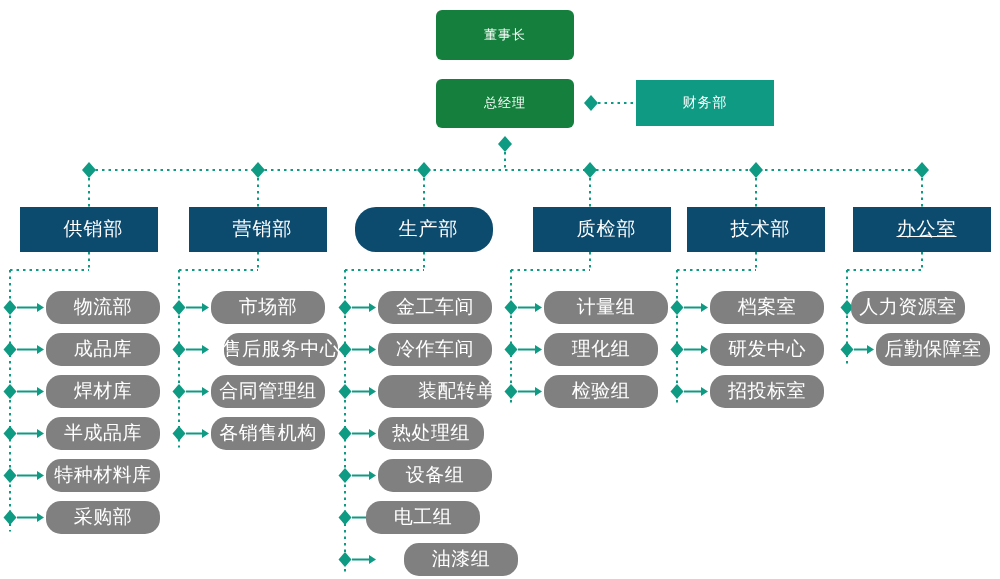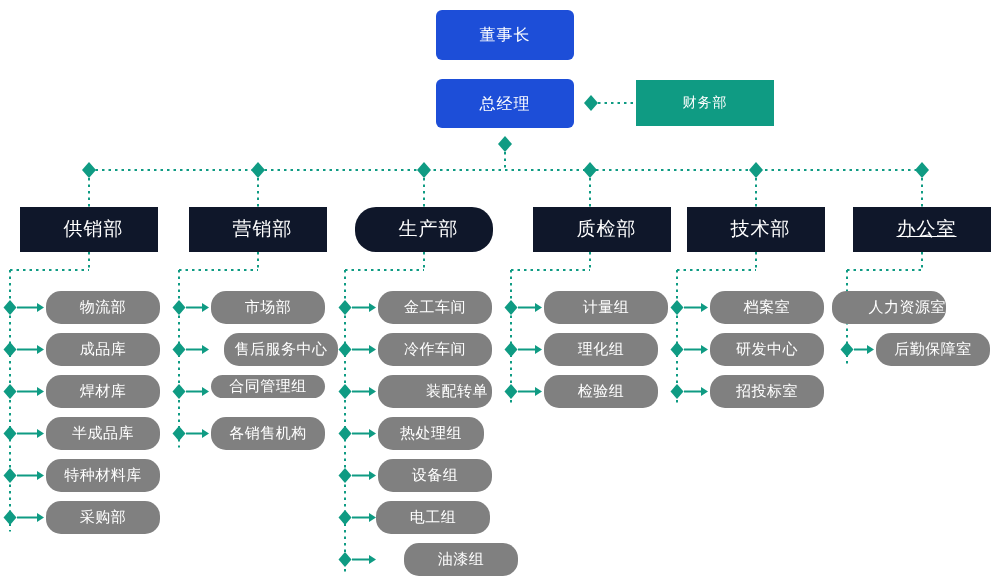--- a/index.html
+++ b/index.html
@@ -31,39 +31,39 @@
     align-items: center;
     justify-content: center;
     box-sizing: border-box;
     color: #ffffff;
     text-align: center;
     line-height: 1.1;
     white-space: nowrap;
     user-select: none;
   }
   .node-exec {
-    background: #1d4ed8;
+    background: #15803d;
     border-radius: 6px;
-    font-size: 16px;
+    font-size: 13px;
     letter-spacing: 1px;
   }
   .node-dept {
-    background: #0f172a;
+    background: #0c4a6e;
     font-size: 19px;
     letter-spacing: 1px;
     padding-left: 9px;
   }
   .node-finance {
     background: #0f9b83;
     font-size: 14px;
     letter-spacing: 1px;
   }
   .node-sub {
     background: #808080;
-    font-size: 15px;
+    font-size: 19px;
     letter-spacing: 0.5px;
     border-radius: 15px;
   }
 </style>
 </head>
 <body>
 
 <div id="org-chart">
 
   <svg id="chart-svg" viewBox="0 0 1000 579" xmlns="http://www.w3.org/2000/svg">
@@ -212,21 +212,21 @@
       </div>
       <div class="node node-dept" style="left: 189px; top: 207px; width: 138px; height: 45px;">
         <span>营销部</span>
       </div>
       <div class="node node-sub" style="left: 211px; top: 291px; width: 114px; height: 33px;">
         <span>市场部</span>
       </div>
       <div class="node node-sub" style="left: 224px; top: 333px; width: 114px; height: 33px;">
         <span>售后服务中心</span>
       </div>
-      <div class="node node-sub" style="left: 211px; top: 375px; width: 114px; height: 23px;">
+      <div class="node node-sub" style="left: 211px; top: 375px; width: 114px; height: 33px;">
         <span>合同管理组</span>
       </div>
       <div class="node node-sub" style="left: 211px; top: 417px; width: 114px; height: 33px;">
         <span>各销售机构</span>
       </div>
       <div class="node node-dept" style="left: 355px; top: 207px; width: 138px; height: 45px; border-radius: 21px;">
         <span>生产部</span>
       </div>
       <div class="node node-sub" style="left: 378px; top: 291px; width: 114px; height: 33px;">
         <span>金工车间</span>
@@ -236,21 +236,21 @@
       </div>
       <div class="node node-sub" style="left: 378px; top: 375px; width: 114px; height: 33px; padding-left: 44px;">
         <span>装配转单</span>
       </div>
       <div class="node node-sub" style="left: 378px; top: 417px; width: 106px; height: 33px;">
         <span>热处理组</span>
       </div>
       <div class="node node-sub" style="left: 378px; top: 459px; width: 114px; height: 33px;">
         <span>设备组</span>
       </div>
-      <div class="node node-sub" style="left: 376px; top: 501px; width: 114px; height: 33px;">
+      <div class="node node-sub" style="left: 366px; top: 501px; width: 114px; height: 33px;">
         <span>电工组</span>
       </div>
       <div class="node node-sub" style="left: 378px; top: 543px; width: 114px; height: 33px; margin-left: 26px;">
         <span>油漆组</span>
       </div>
       <div class="node node-dept" style="left: 521px; top: 207px; width: 138px; height: 45px; margin-left: 12px;">
         <span>质检部</span>
       </div>
       <div class="node node-sub" style="left: 544px; top: 291px; width: 124px; height: 33px;">
         <span>计量组</span>
@@ -269,21 +269,21 @@
       </div>
       <div class="node node-sub" style="left: 710px; top: 333px; width: 114px; height: 33px;">
         <span>研发中心</span>
       </div>
       <div class="node node-sub" style="left: 710px; top: 375px; width: 114px; height: 33px;">
         <span>招投标室</span>
       </div>
       <div class="node node-dept" style="left: 853px; top: 207px; width: 138px; height: 45px; text-decoration: underline;">
         <span>办公室</span>
       </div>
-      <div class="node node-sub" style="left: 832px; top: 291px; width: 114px; height: 33px; justify-content: flex-end;">
+      <div class="node node-sub" style="left: 851px; top: 291px; width: 114px; height: 33px;">
         <span>人力资源室</span>
       </div>
       <div class="node node-sub" style="left: 876px; top: 333px; width: 114px; height: 33px;">
         <span>后勤保障室</span>
       </div>
     </div>
 
 </div>
 
 </body></html>

